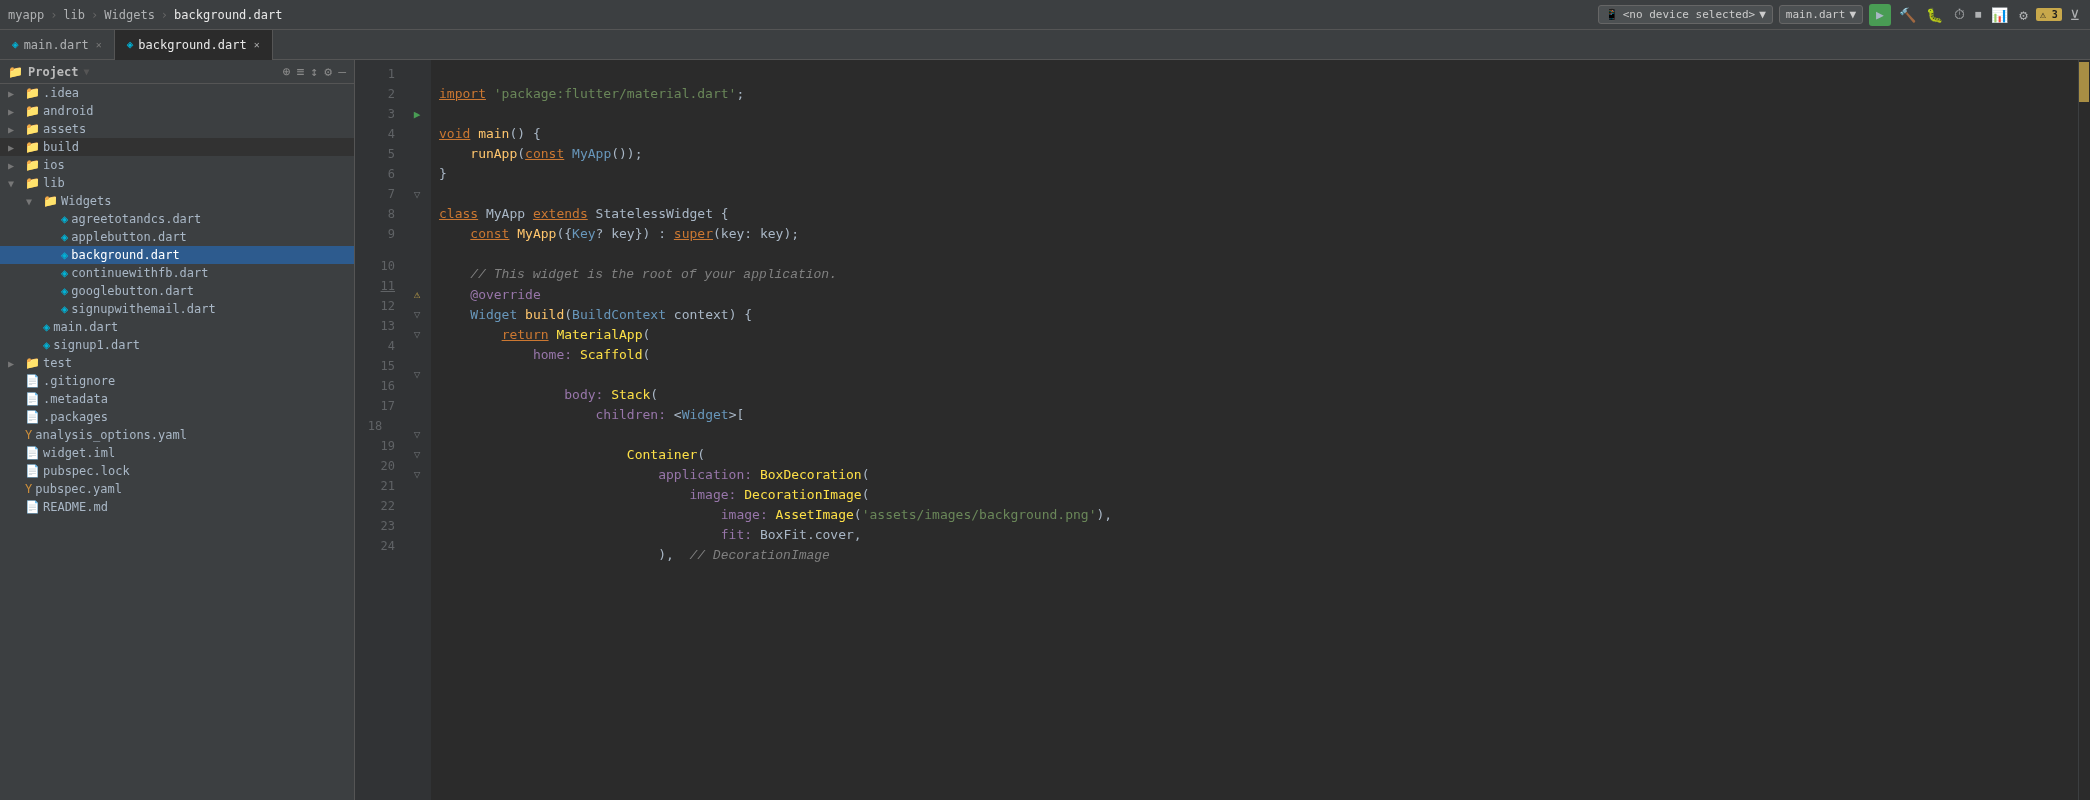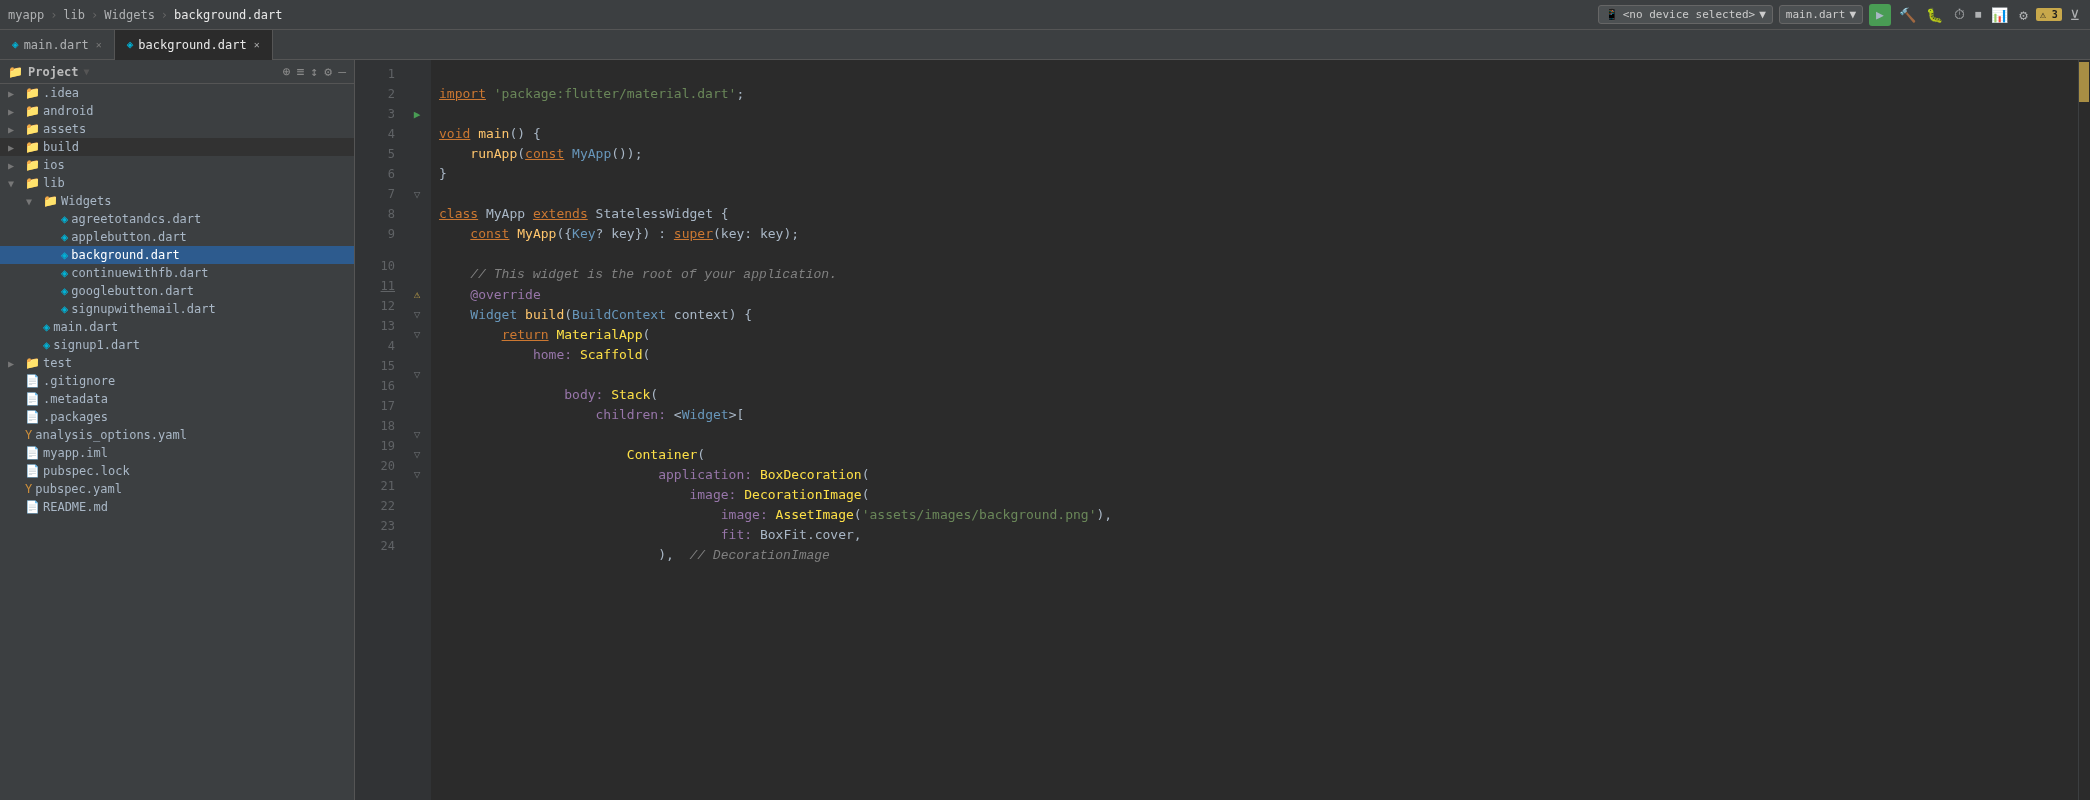--- a/index.html
+++ b/index.html
@@ -386,21 +386,21 @@
         <span>.packages</span>
       </div>
       <div class="tree-item" style="--indent:8px;">
         <span class="arrow"></span>
         <span class="file-icon yaml-icon">Y</span>
         <span>analysis_options.yaml</span>
       </div>
       <div class="tree-item" style="--indent:8px;">
         <span class="arrow"></span>
         <span class="file-icon other-icon">📄</span>
-        <span>myapp.iml</span>
+        <span>widget.iml</span>
       </div>
       <div class="tree-item" style="--indent:8px;">
         <span class="arrow"></span>
         <span class="file-icon other-icon">📄</span>
         <span>pubspec.lock</span>
       </div>
       <div class="tree-item" style="--indent:8px;">
         <span class="arrow"></span>
         <span class="file-icon yaml-icon">Y</span>
         <span>pubspec.yaml</span>
@@ -426,21 +426,21 @@
         <div style="line-height:20px;">8</div>
         <div style="line-height:20px;">9</div>
         <div style="line-height:20px;margin-top:12px;">10</div>
         <div style="line-height:20px;text-decoration:underline;">11</div>
         <div style="line-height:20px;">12</div>
         <div style="line-height:20px;">13</div>
         <div style="line-height:20px;">4</div>
         <div style="line-height:20px;">15</div>
         <div style="line-height:20px;">16</div>
         <div style="line-height:20px;">17</div>
-        <div style="line-height:20px;">18</div>
+        <div style="line-height:20px;text-align:center;">18</div>
         <div style="line-height:20px;">19</div>
         <div style="line-height:20px;">20</div>
         <div style="line-height:20px;">21</div>
         <div style="line-height:20px;">22</div>
         <div style="line-height:20px;">23</div>
         <div style="line-height:20px;">24</div>
       </div>
 
       <div style="display:flex;flex-direction:column;width:28px;background:#313335;padding:4px 0;">
          <div style="height:20px;display:flex;align-items:center;justify-content:center;"></div>

